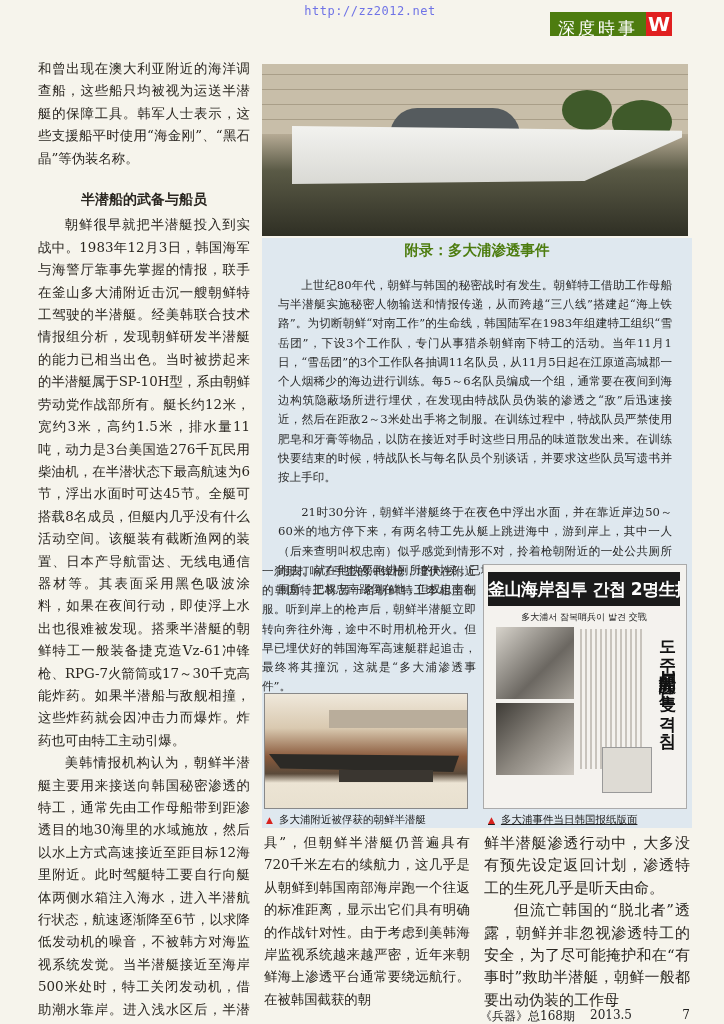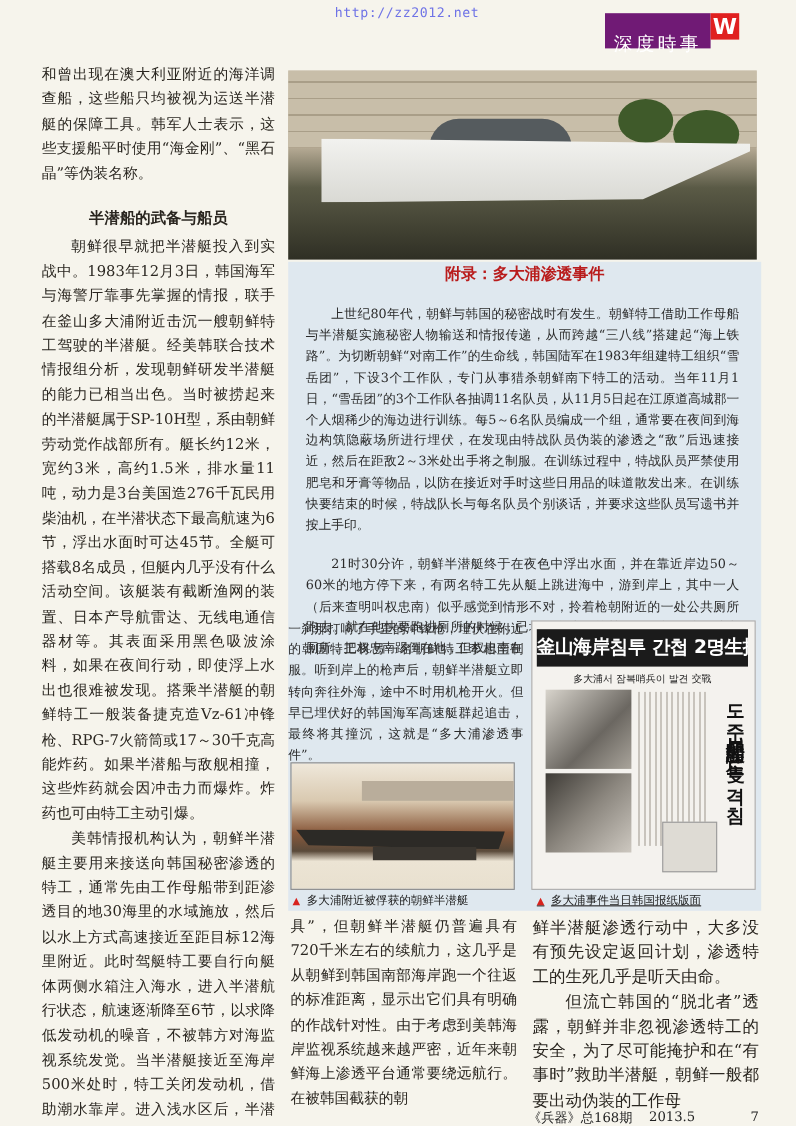--- a/index.html
+++ b/index.html
@@ -12,21 +12,21 @@
   .watermark {
     position:absolute; left:250px; top:0; width:240px; text-align:center;
     color:#6f73e6; font-family:"DejaVu Sans", sans-serif; line-height:22px;
   }
   .watermark .wm1 { font-size:20px; display:block; }
   .watermark .wm2 { font-size:12px; font-family:"DejaVu Sans Mono", monospace; display:block; letter-spacing:0.5px;}
   .section-tag {
     position:absolute; left:550px; top:12px; height:24px; display:flex;
   }
   .section-tag .tag-text {
-    background:#701a75; color:#fff; font-size:17px; padding:16px 8px; line-height:24px;
+    background:#4d7c0f; color:#fff; font-size:17px; padding:4px 8px; line-height:24px;
     letter-spacing:3px; font-family:"DejaVu Serif", serif;
   }
   .section-tag .tag-w {
     background:#e02020; color:#fff; font-weight:bold; font-size:20px; width:26px;
     text-align:center; line-height:24px; font-family:"DejaVu Sans", sans-serif;
   }
   .col-left {
     position:absolute; left:38px; top:58px; width:212px;
     font-size:13.4px; line-height:22.4px; text-align:justify;
   }
@@ -63,21 +63,21 @@
     text-shadow:0 0 2px #000, 0 0 2px #000;
     font-weight:bold;
   }
   .appendix {
     position:absolute; left:262px; top:238px; width:430px; height:590px;
     background:#dfe8ef;
   }
   .appendix-title {
     position:absolute; left:0; top:2px; width:430px; text-align:center;
     font-family:"DejaVu Sans", sans-serif; font-weight:bold; font-size:14.5px;
-    line-height:20px; color:#b91c1c;
+    line-height:20px; color:#4d7c0f;
   }
   .appendix-body {
     position:absolute; left:0; top:22px; width:426px;
     font-size:11.6px; line-height:19.2px; text-align:justify; color:#2a2a2a;
   }
   .appendix-body p { margin:16px; }
   .appendix-narrow {
     position:absolute; left:0; top:324px; width:214px;
     font-size:11.6px; line-height:19.2px; text-align:justify; color:#2a2a2a;
   }

